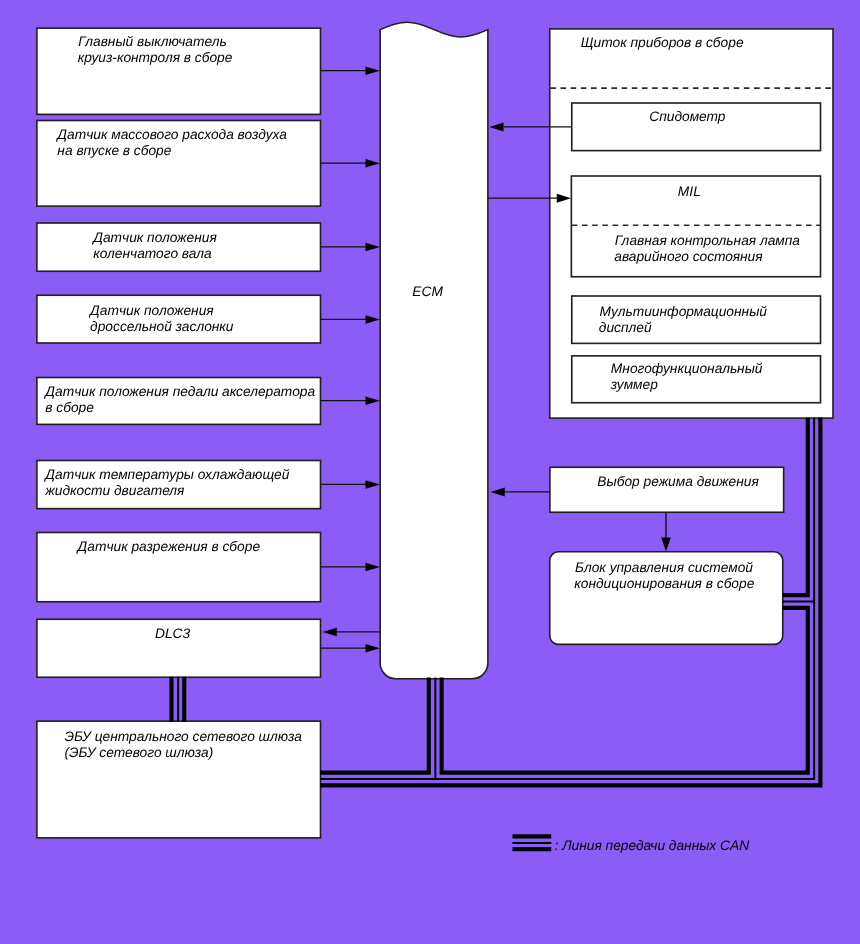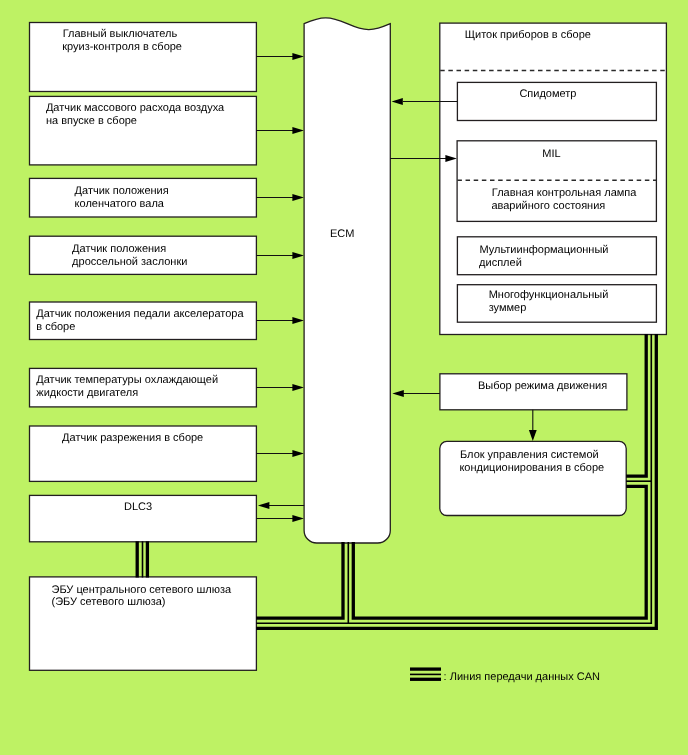--- a/index.html
+++ b/index.html
@@ -1,18 +1,18 @@
 <!DOCTYPE html>
 <html><head>
 <meta charset="utf-8">
 <title>ECM CAN Diagram</title>
 <style>
   html,body{margin:0;padding:0;background:#ffffff;}
-  #page{position:relative;-webkit-font-smoothing:antialiased;width:688px;height:755px;background:#bef264;overflow:hidden;
-        font-family:"Liberation Sans",sans-serif;}
+  #page{position:relative;-webkit-font-smoothing:antialiased;width:688px;height:755px;background:#8b5cf6;overflow:hidden;
+        font-family:"Liberation Sans",sans-serif;font-style:italic;}
   svg#diagram{display:block;width:688px;height:755px;will-change:transform;}
   .box{fill:#ffffff;stroke:#231f20;stroke-width:1.3;}
   .ecmshape{fill:#ffffff;stroke:#231f20;stroke-width:1.3;}
   .conn{stroke:#111111;stroke-width:1.1;fill:none;}
   .arrowhead{fill:#000000;stroke:none;}
   .dash{stroke:#2a2a2a;stroke-width:1.35;stroke-dasharray:4.5 3.65;fill:none;}
   .canOut{stroke:#000000;stroke-width:3.3;fill:none;stroke-linecap:butt;stroke-linejoin:miter;}
   .canMid{stroke:#000000;stroke-width:1.6;fill:none;stroke-linecap:butt;stroke-linejoin:miter;}
   text{font-family:"Liberation Sans",sans-serif;font-size:11px;fill:#000000;-webkit-font-smoothing:antialiased;text-rendering:geometricPrecision;}
   text.l{text-anchor:start;}

